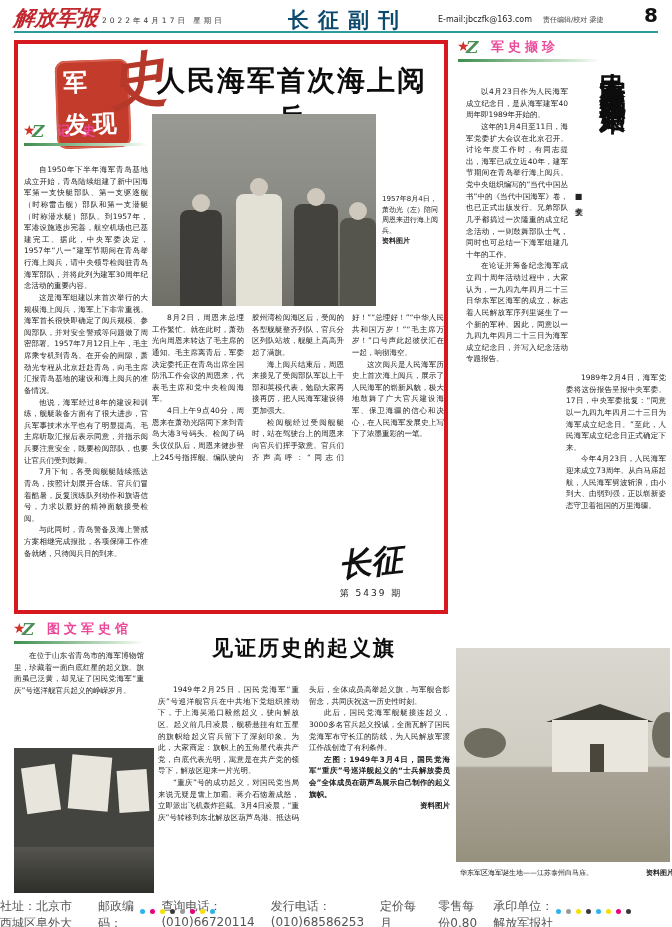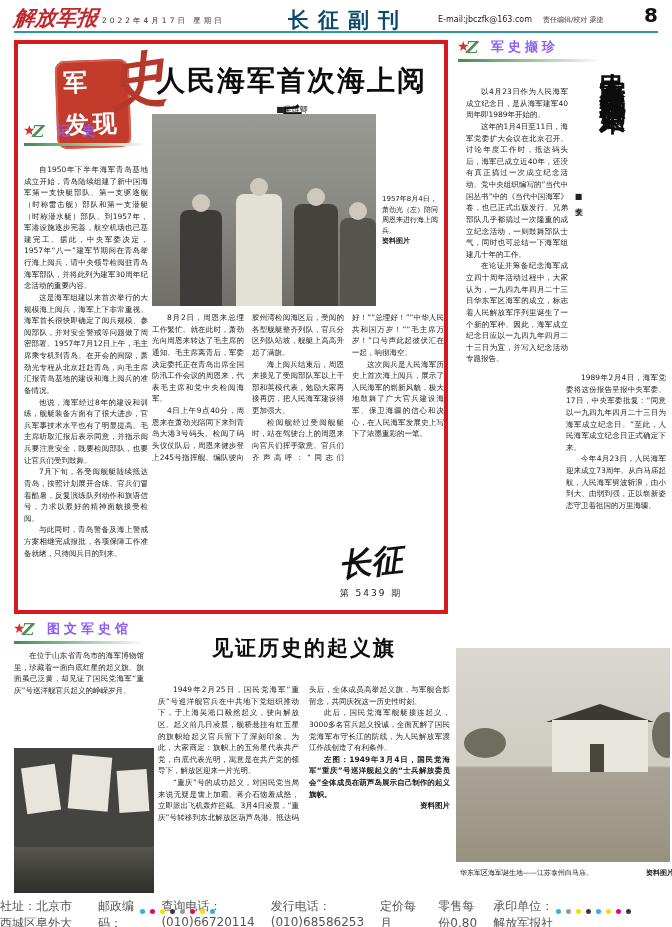--- a/index.html
+++ b/index.html
@@ -15,21 +15,21 @@
   .hdr-editor{position:absolute;left:543px;top:15px;font-size:7px;color:#444;}
   .hdr-page{position:absolute;left:644px;top:3px;font-size:20px;font-weight:bold;color:#111;}
   .hdr-rule{position:absolute;left:14px;top:31px;width:644px;height:2px;background:#2d9aa0;}
   
   .sect-head{position:absolute;height:26px;}
   .starz{position:relative;display:inline-block;width:24px;height:18px;vertical-align:middle;}
   .starz .z{position:absolute;left:8px;top:-1px;font-style:italic;font-weight:bold;
             color:#4a8f55;font-size:17px;font-family:"DejaVu Serif",serif;}
   .starz .star{position:absolute;left:-1px;top:0px;color:#d0342c;font-size:14px;}
   .sect-title{display:inline-block;vertical-align:middle;font-size:13px;font-weight:bold;
-              letter-spacing:4px;color:#8b5cf6;margin-left:4px;}
+              letter-spacing:4px;color:#ec4899;margin-left:4px;}
   .sect-rule{height:3px;margin-top:3px;background:linear-gradient(90deg,#3e8e4e,#d9ecd9 85%,#fff);}
   .bodytext{font-size:7.5px;line-height:1.55;text-align:justify;color:#222;overflow:hidden;}
   .bodytext p{margin:0;text-indent:2em;}
   .caption{font-size:7px;line-height:1.5;color:#222;}
   .credit{font-weight:bold;}
   
   .feature-box{position:absolute;left:14px;top:40px;width:426px;height:566px;
                border:4px solid #d6181f;background:#fff;}
   .seal{position:absolute;left:38px;top:10px;width:120px;height:104px;}
   .seal-stamp{position:absolute;left:0;top:6px;width:74px;height:88px;background:#c23b2b;
@@ -107,21 +107,20 @@
 
   <div class="feature-box">
     <div class="seal">
       <div class="seal-stamp">
         <span class="seal-l1">军</span>
         <span class="seal-l2">发现</span>
       </div>
       <span class="seal-script">史</span>
     </div>
     <div class="feat-headline">人民海军首次海上阅兵</div>
-    <div class="feat-byline">■吴维卿</div>
 
     <div class="sect-head jishi-head">
       <span class="starz"><span class="z">Z</span><span class="star">★</span></span>
       <span class="sect-title">记 史</span>
       <div class="sect-rule"></div>
     </div>
 
     <div class="jishi-col bodytext">
       <p>自1950年下半年海军青岛基地成立开始，青岛陆续组建了新中国海军第一支快艇部队、第一支驱逐舰（时称雷击舰）部队和第一支潜艇（时称潜水艇）部队。到1957年，军港设施逐步完善，航空机场也已基建完工。据此，中央军委决定，1957年“八一”建军节期间在青岛举行海上阅兵，请中央领导检阅驻青岛海军部队，并将此列为建军30周年纪念活动的重要内容。</p>
       <p>这是海军组建以来首次举行的大规模海上阅兵，海军上下非常重视。海军首长很快即确定了阅兵规模、参阅部队，并对安全警戒等问题做了周密部署。1957年7月12日上午，毛主席乘专机到青岛。在开会的间隙，萧劲光专程从北京赶赴青岛，向毛主席汇报青岛基地的建设和海上阅兵的准备情况。</p>
@@ -157,22 +156,22 @@
   </div>
 
   <div class="sect-head jsxz-head">
     <span class="starz"><span class="z">Z</span><span class="star">★</span></span>
     <span class="sect-title">军史撷珍</span>
     <div class="sect-rule"></div>
   </div>
 
   <div class="jsxz-col1 bodytext">
     <p>以4月23日作为人民海军成立纪念日，是从海军建军40周年即1989年开始的。</p>
-    <p>这年的1月4日至11日，海军党委扩大会议在北京召开。讨论年度工作时，抵达码头后，海军已成立近40年，还没有真正搞过一次成立纪念活动。党中央组织编写的“当代中国丛书”中的《当代中国海军》卷，也已正式出版发行。兄弟部队几乎都搞过一次隆重的成立纪念活动，一则鼓舞部队士气，同时也可总结一下海军组建几十年的工作。</p>
-    <p>在论证并筹备纪念海军成立四十周年活动过程中，大家认为，一九四九年四月二十三日华东军区海军的成立，标志着人民解放军序列里诞生了一个新的军种。因此，海军成立纪念日应以一九四九年四月二十三日为宜，并写入纪念活动专题报告。</p>
+    <p>这年的1月4日至11日，海军党委扩大会议在北京召开。讨论年度工作时，有同志提出，海军已成立近40年，建军节期间在青岛举行海上阅兵。党中央组织编写的“当代中国丛书”中的《当代中国海军》卷，也已正式出版发行。兄弟部队几乎都搞过一次隆重的成立纪念活动，一则鼓舞部队士气，同时也可总结一下海军组建几十年的工作。</p>
+    <p>在论证并筹备纪念海军成立四十周年活动过程中，大家认为，一九四九年四月二十三日华东军区海军的成立，标志着人民解放军序列里诞生了一个新的军种。因此，同意以一九四九年四月二十三日为海军成立纪念日，并写入纪念活动专题报告。</p>
   </div>
 
   <div class="vert-headline">人民海军成立纪念日确定始末</div>
   <div class="vert-byline">■李长文</div>
 
   <div class="jsxz-col2 bodytext">
     <p>1989年2月4日，海军党委将这份报告呈报中央军委。17日，中央军委批复：“同意以一九四九年四月二十三日为海军成立纪念日。”至此，人民海军成立纪念日正式确定下来。</p>
     <p>今年4月23日，人民海军迎来成立73周年。从白马庙起航，人民海军劈波斩浪，由小到大、由弱到强，正以崭新姿态守卫着祖国的万里海疆。</p>
   </div>
 

